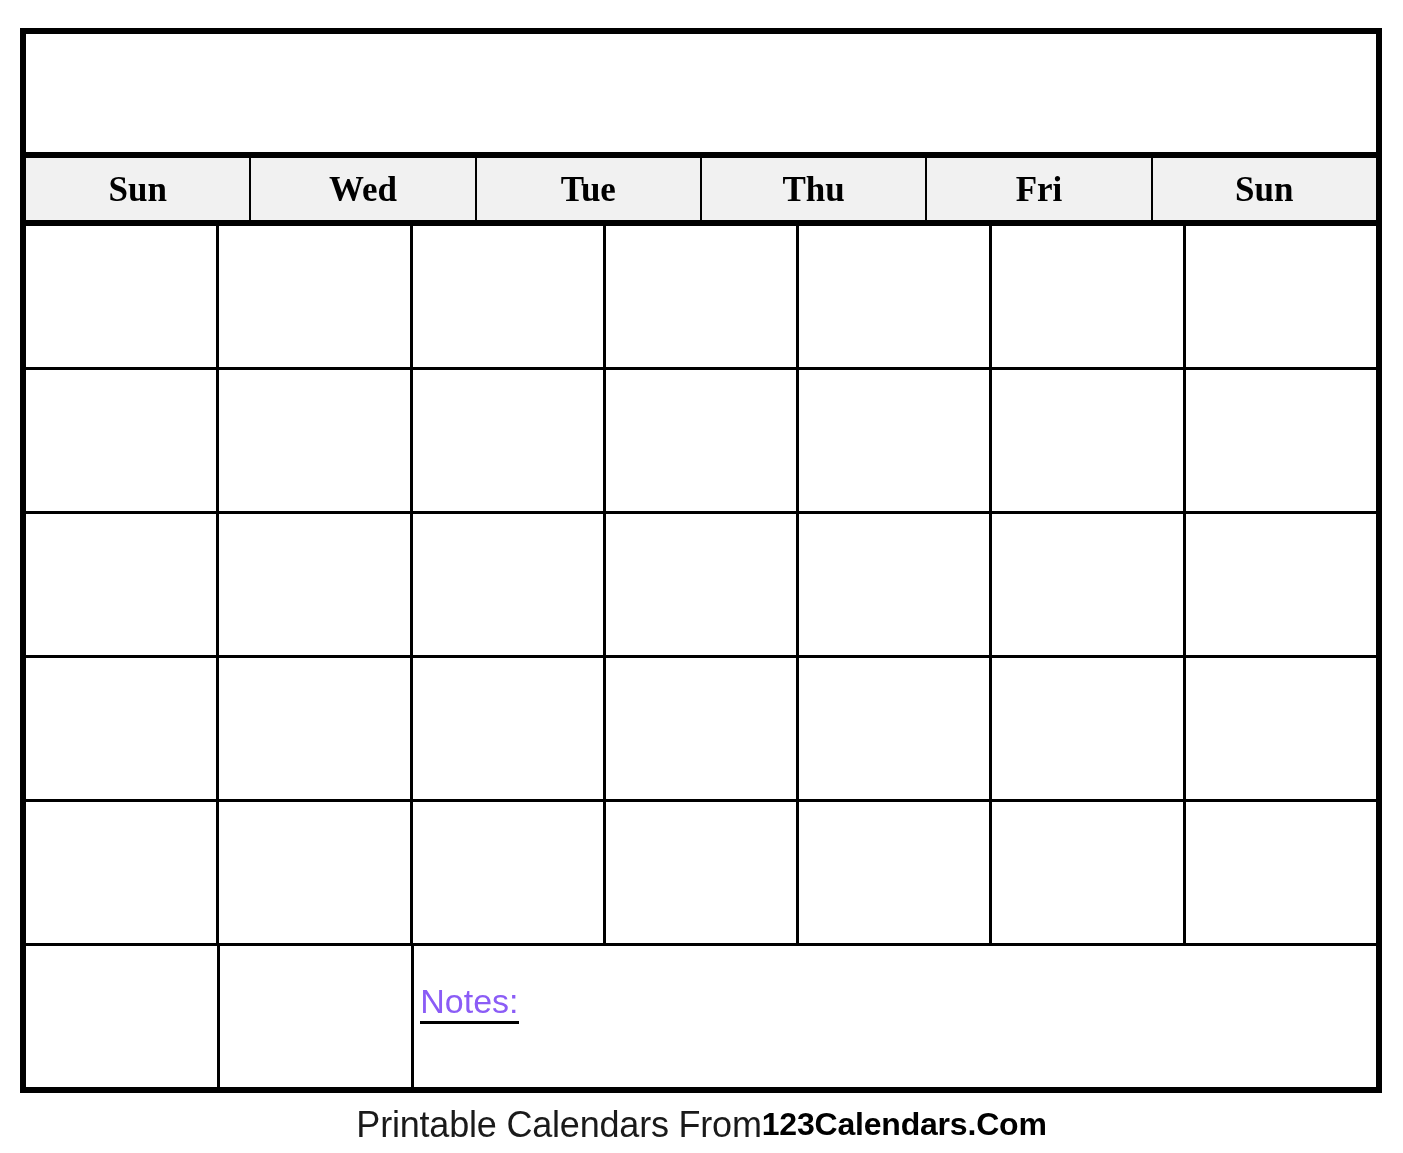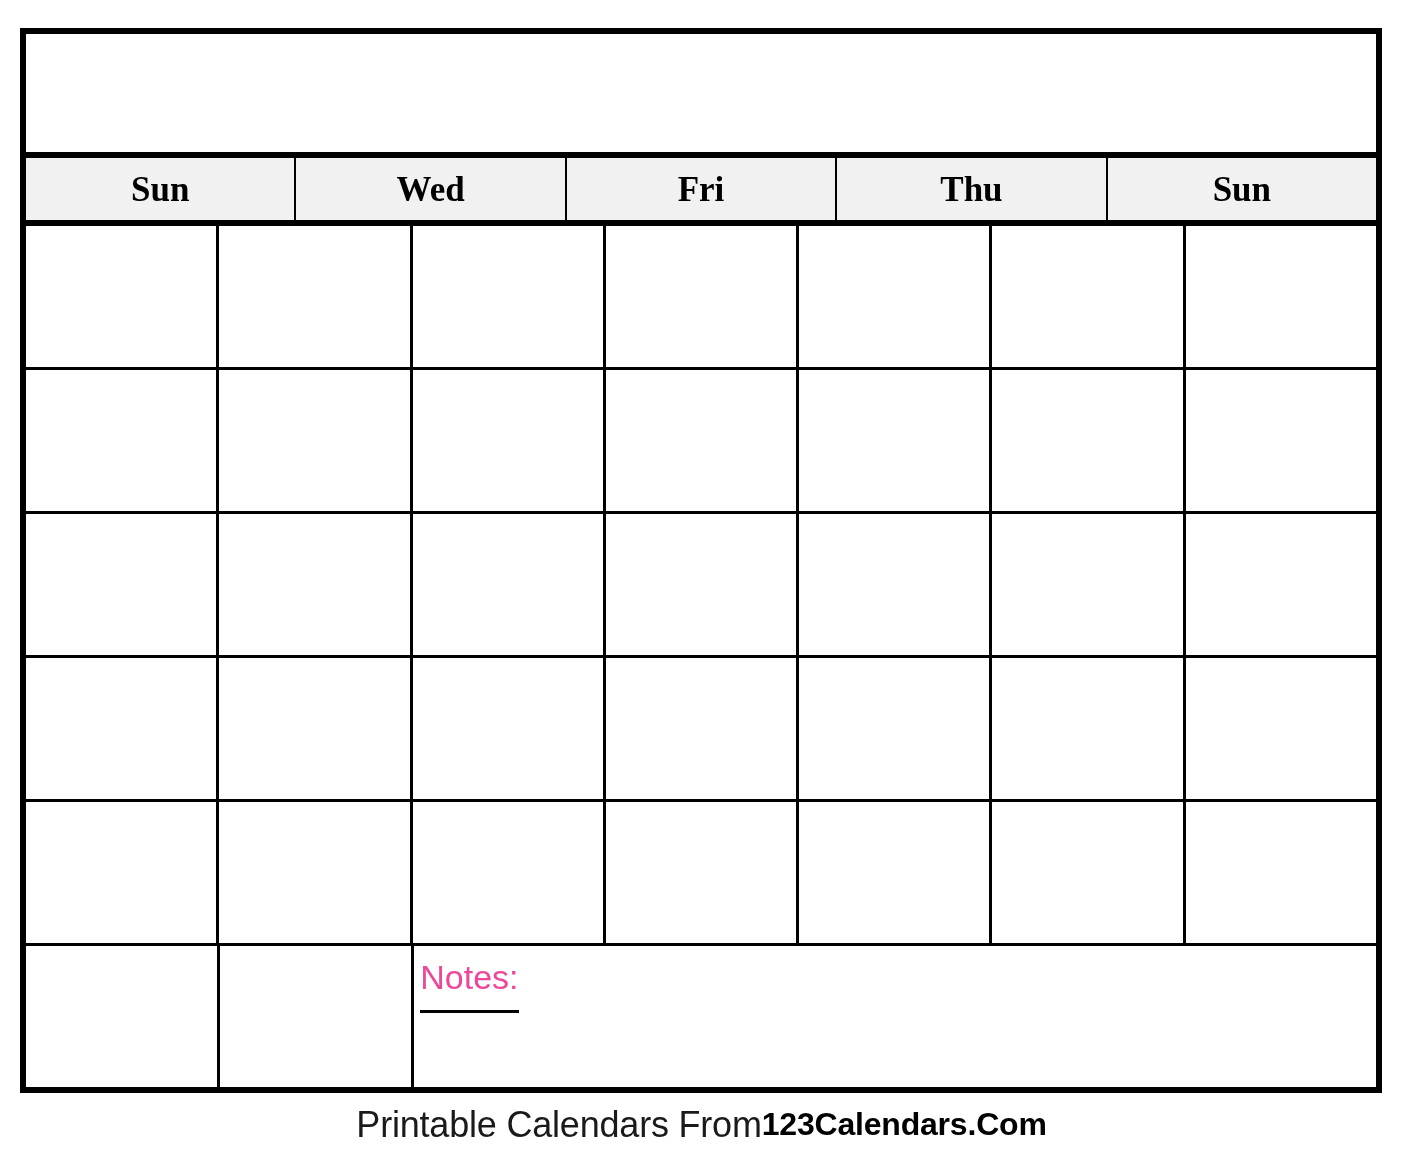--- a/index.html
+++ b/index.html
@@ -109,24 +109,25 @@
     border-right: none;
     box-sizing: border-box;
     background: #ffffff;
     padding: 14px 0 0 6px;
   }
   .notes-label {
     display: inline-block;
     font-family: "Liberation Sans", "DejaVu Sans", sans-serif;
     font-size: 34px;
     font-weight: normal;
-    color: #ec4899;
+    color: #8b5cf6;
     line-height: 1.05;
     border-bottom: 3px solid #000000;
-    padding-bottom: 14px;
+    padding-bottom: 1px;
+    margin-top: 24px;
   }
 
   
   #footer {
     position: absolute;
     left: 0;
     top: 1096px;
     width: 1403px;
     height: 57px;
     display: flex;
@@ -160,24 +161,27 @@
     </div>
 
     <div class="weekday-row">
       <div class="weekday-cell">
         <span>Sun</span>
       </div>
       <div class="weekday-cell">
         <span>Wed</span>
       </div>
       <div class="weekday-cell">
+        <span>Tue</span>
+      </div>
+      <div class="weekday-cell">
+        <span>Thu</span>
+      </div>
+      <div class="weekday-cell">
         <span>Fri</span>
-      </div>
-      <div class="weekday-cell">
-        <span>Thu</span>
       </div>
       <div class="weekday-cell">
         <span>Sun</span>
       </div>
     </div>
 
     <div class="weeks-body">
 
       <div class="week-row">
         <div class="day-cell"></div>

